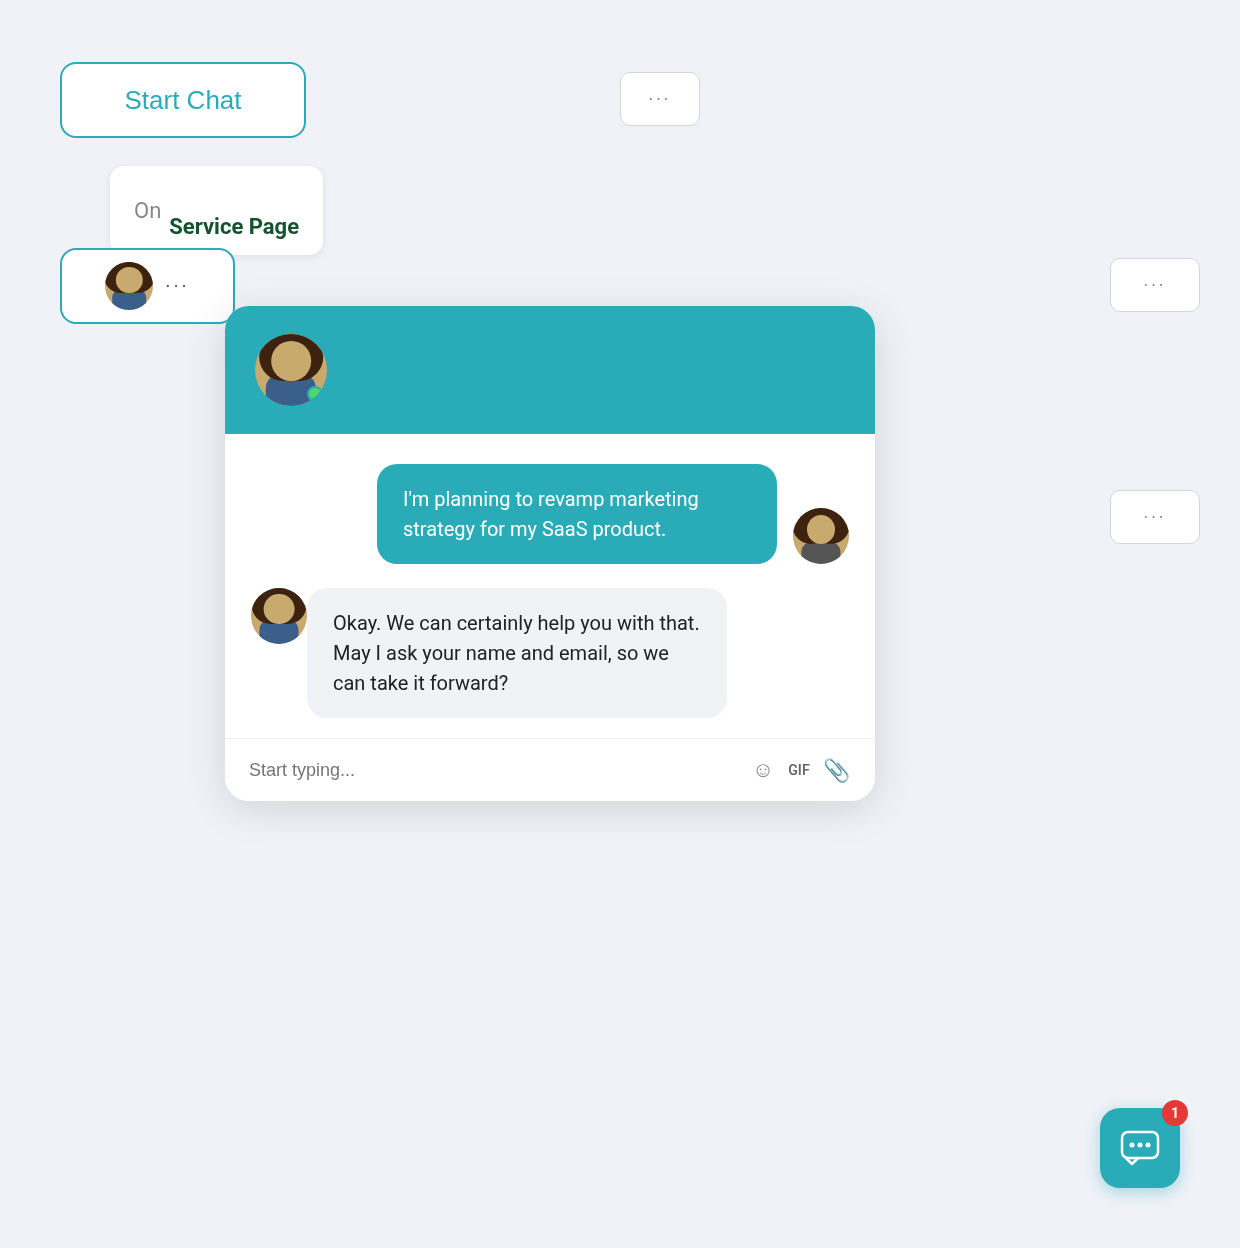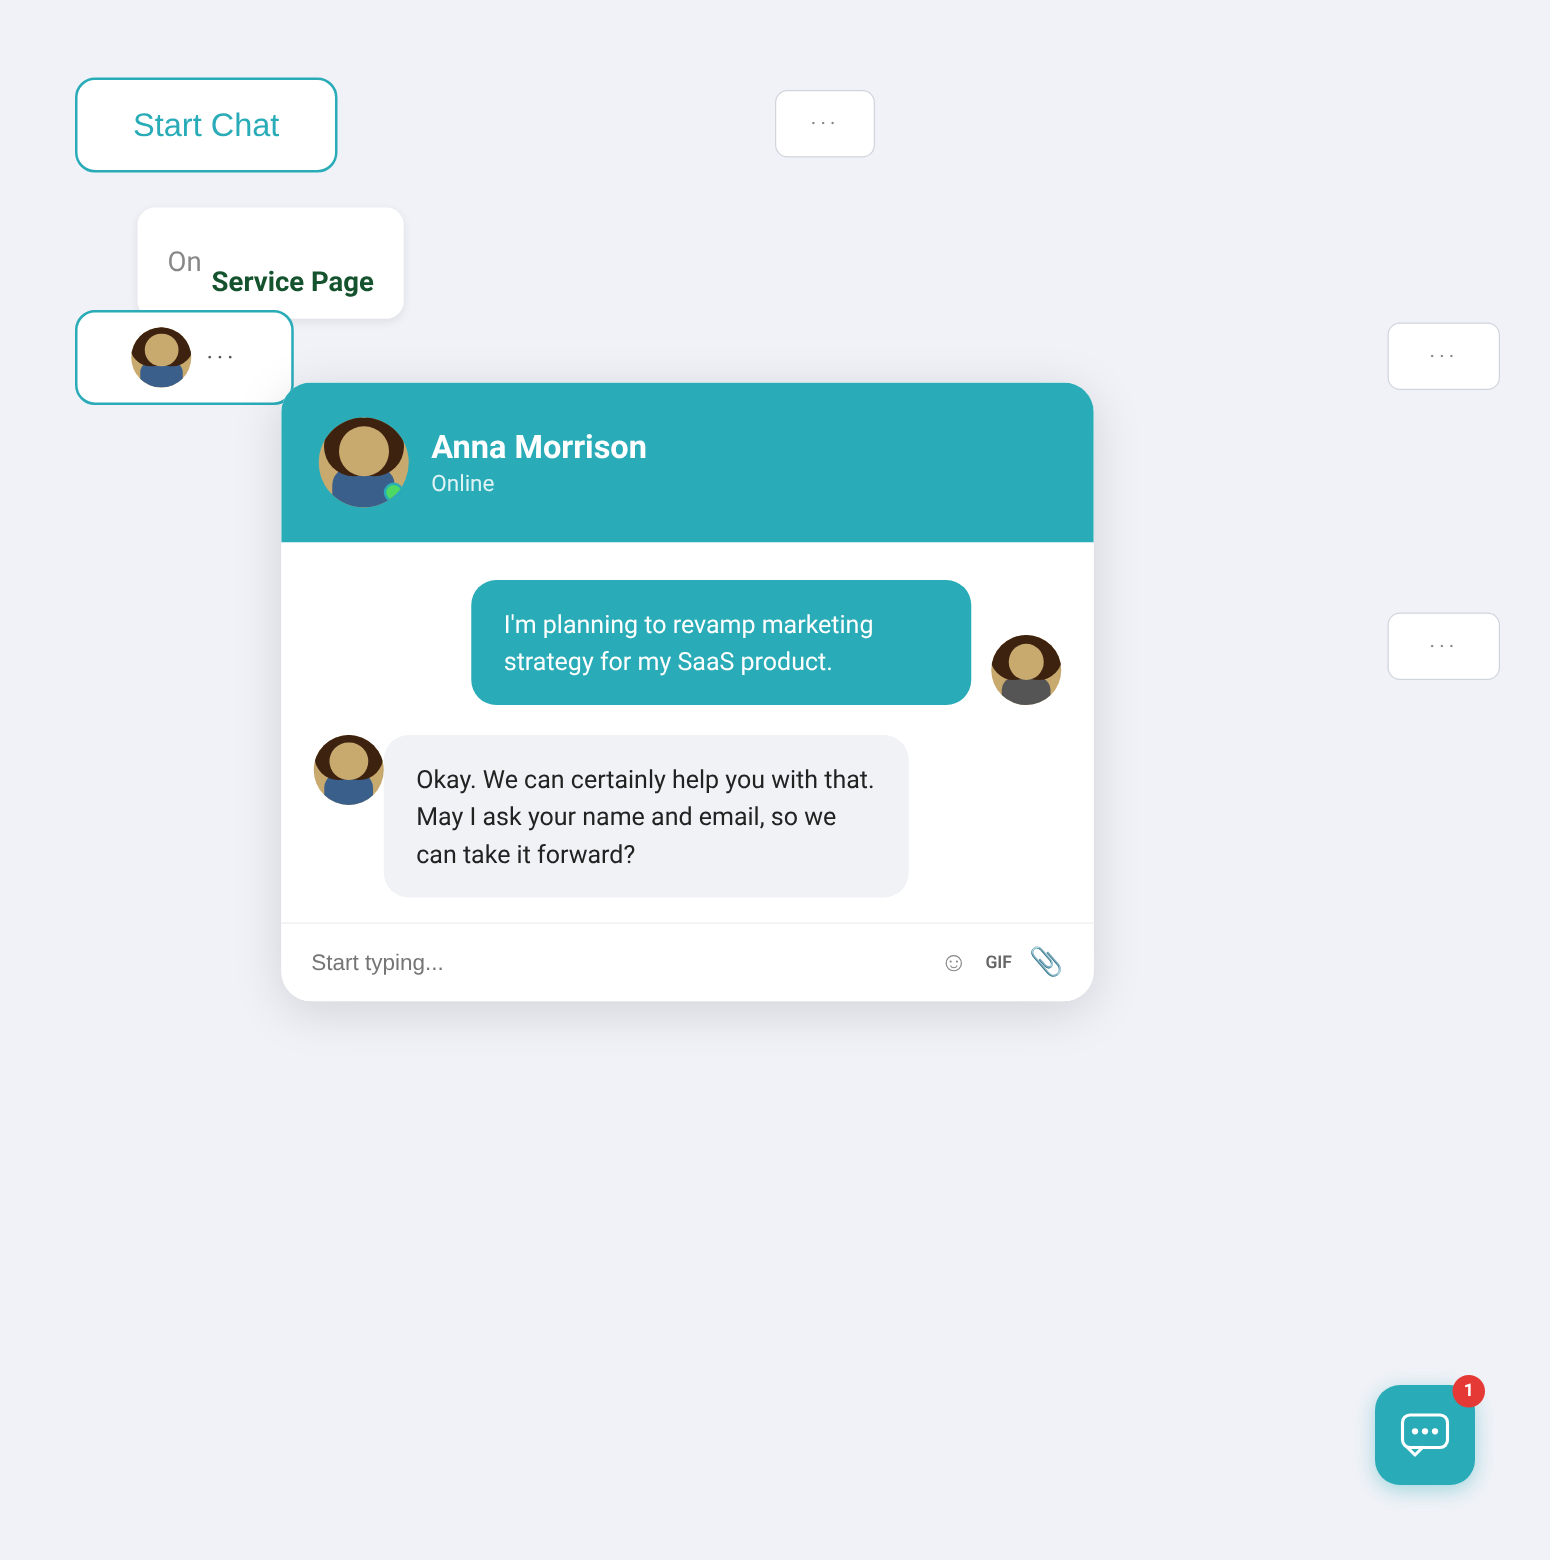--- a/index.html
+++ b/index.html
@@ -11,21 +11,21 @@
       font-family: -apple-system, BlinkMacSystemFont, 'Segoe UI', Roboto, sans-serif;
       position: relative;
       overflow: hidden;
     }
 
     
     .start-chat-btn {
       position: absolute;
       top: 62px;
       left: 60px;
-      width: 210px;
+      width: 246px;
       height: 76px;
       border: 2.5px solid #2aacb8;
       border-radius: 16px;
       background: white;
       color: #2aacb8;
       font-size: 26px;
       font-weight: 500;
       cursor: pointer;
       display: flex;
       align-items: center;
@@ -436,24 +436,20 @@
 
 <div class="dots-btn-right-2">
   <span>···</span>
 </div>
 
 <div class="chat-window">
 
   <div class="chat-header">
     <div class="agent-avatar anna-avatar">
       <div class="online-dot"></div>
-    </div>
-    <div class="agent-info">
-      <div class="agent-name">Anna Morrison</div>
-      <div class="agent-status">Online</div>
     </div>
   </div>
 
   <div class="chat-body">
 
 
     <div class="user-message-row">
       <div class="user-bubble">I'm planning to revamp marketing strategy for my SaaS product.</div>
       <div class="user-avatar male-avatar"></div>
     </div>

